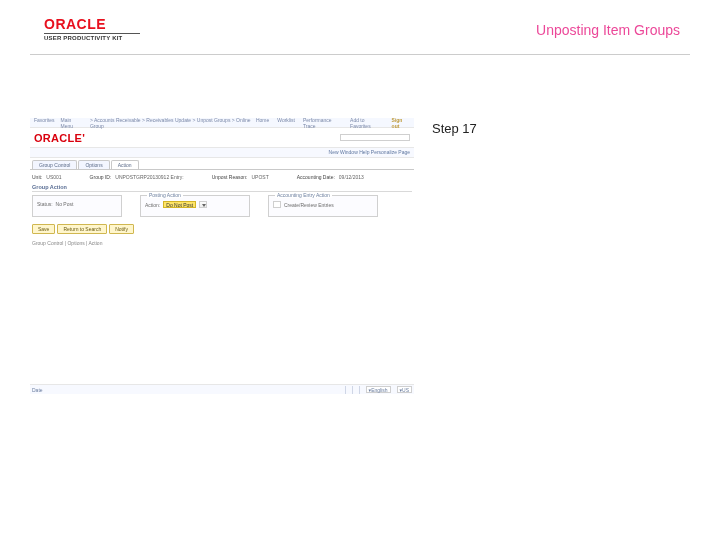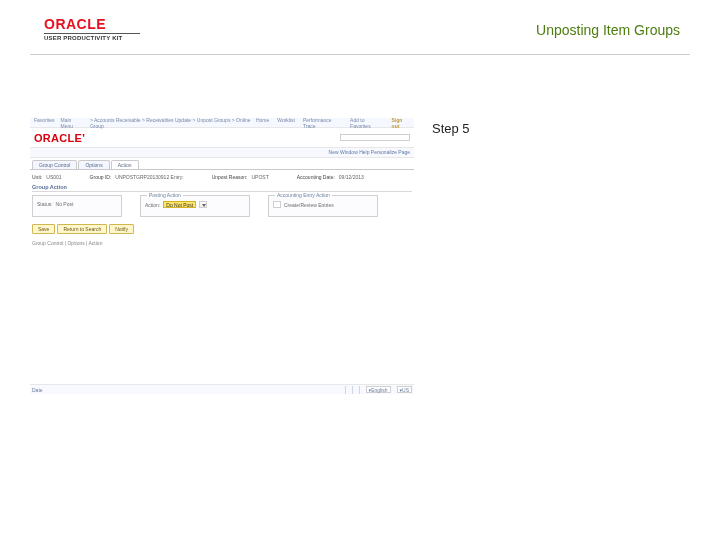--- a/index.html
+++ b/index.html
@@ -40,21 +40,21 @@
     margin-top: 1px;
     border-top: 1px solid #555;
     padding-top: 1px;
     width: 96px;
   }
   .page-title {
     position: absolute;
     right: 40px;
     top: 12px;
     font-size: 14px;
-    color: #4d7c0f;
+    color: #ec4899;
   }
   .hr {
     position: absolute;
     top: 54px;
     left: 30px;
     right: 30px;
     border-top: 1px solid #ccc;
   }
   
   .shot {
@@ -312,15 +312,15 @@
       <span class="spacer"></span>
       <span class="vline"></span>
       <span class="vline"></span>
       <span class="vline"></span>
       <span class="fsel">▾ <span>English</span></span>
       <span class="fsel">▾ <span>US</span></span>
     </div>
   </div>
 
   <div class="instruct">
-    <div class="step">Step 5</div>
+    <div class="step">Step 17</div>
   </div>
 </div>
 
 </body></html>

